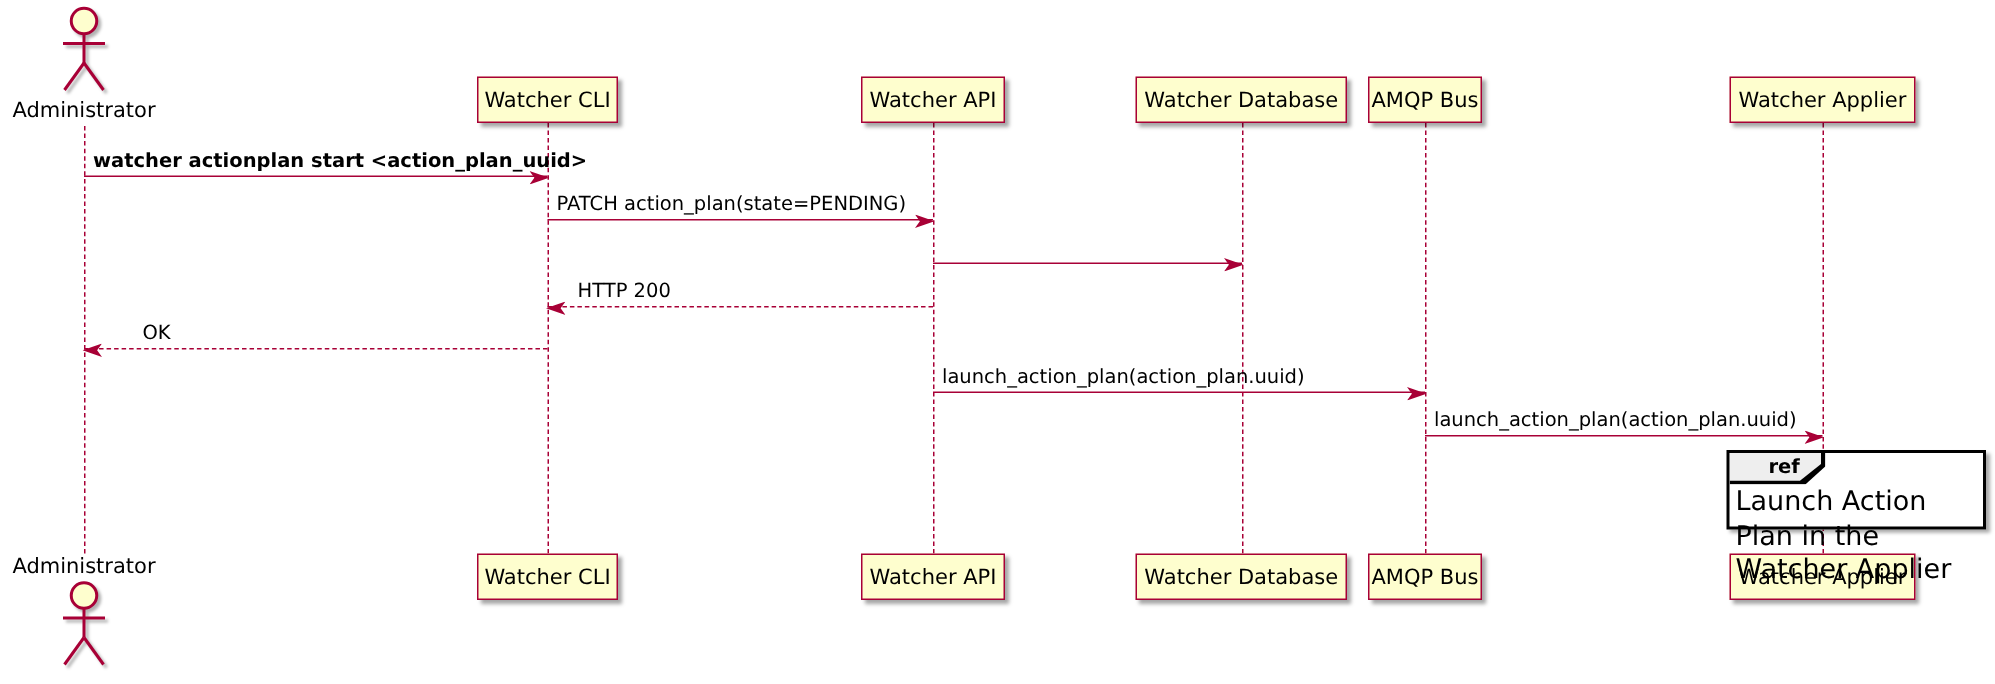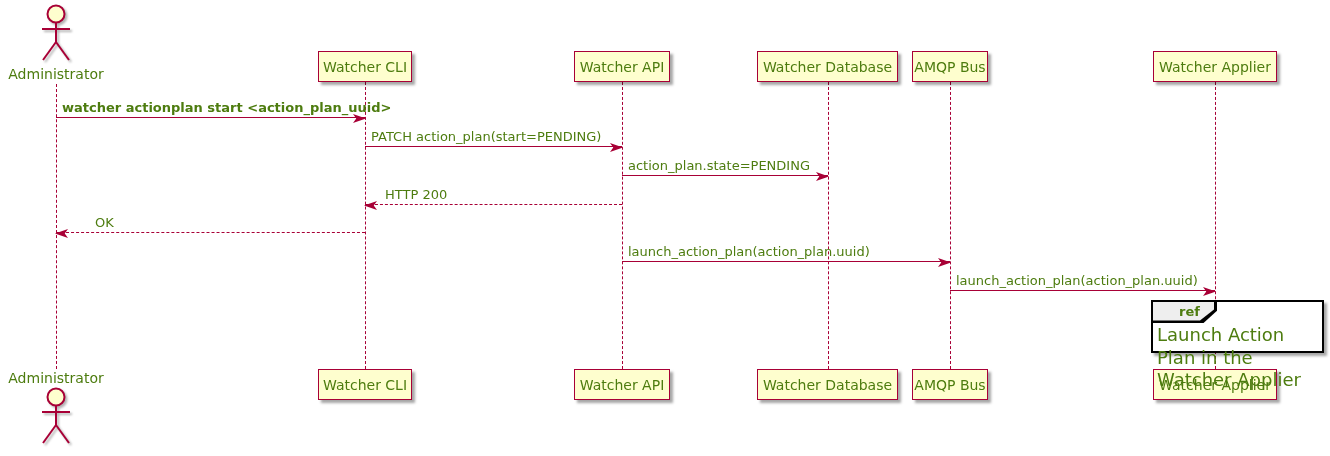--- a/index.html
+++ b/index.html
@@ -1,18 +1,18 @@
 <!DOCTYPE html>
 <html><head>
 <meta charset="utf-8">
 <style>
   html,body { margin:0; padding:0; background:#ffffff; }
   .canvas {
     position:relative; width:1330px; height:456px; background:#ffffff;
-    font-family:"DejaVu Sans","Liberation Sans",sans-serif; color:#4d7c0f;
+    font-family:"DejaVu Sans","Liberation Sans",sans-serif; color:#000000;
     overflow:hidden;
   }
   .lifeline {
     position:absolute; width:0; border-left:1px dashed #A80036; z-index:0;
   }
   .pbox {
     position:absolute; height:31px; box-sizing:border-box; z-index:2;
     background:#FEFECE; border:1.6px solid #A80036;
     box-shadow:2.5px 2.5px 2.5px rgba(0,0,0,0.35);
     display:flex; align-items:center; justify-content:center;
@@ -79,27 +79,26 @@
   <div class="pbox" style="left:912px; top:51px; width:76px;">AMQP Bus</div>
   <div class="pbox" style="left:1153px;top:51px; width:124px;">Watcher Applier</div>
 
   <div class="msg solid" style="left:56px; top:98px; width:309px;font-weight:bold;">
     <div class="msg-label" style="left:6px;">watcher actionplan start &lt;action_plan_uuid&gt;</div>
     <div class="msg-line"></div>
     <div class="arrowhead right"></div>
   </div>
 
   <div class="msg solid" style="left:365px; top:127px; width:257px;">
-    <div class="msg-label" style="left:6px;">PATCH action_plan(start=PENDING)</div>
+    <div class="msg-label" style="left:6px;">PATCH action_plan(state=PENDING)</div>
     <div class="msg-line"></div>
     <div class="arrowhead right"></div>
   </div>
 
   <div class="msg solid" style="left:622px; top:156px; width:206px;">
-    <div class="msg-label" style="left:6px;">action_plan.state=PENDING</div>
     <div class="msg-line"></div>
     <div class="arrowhead right"></div>
   </div>
 
   <div class="msg dashed" style="left:365px; top:185px; width:257px;">
     <div class="msg-label" style="left:20px;margin-top:37px;">HTTP 200</div>
     <div class="msg-line"></div>
     <div class="arrowhead left"></div>
   </div>
 

